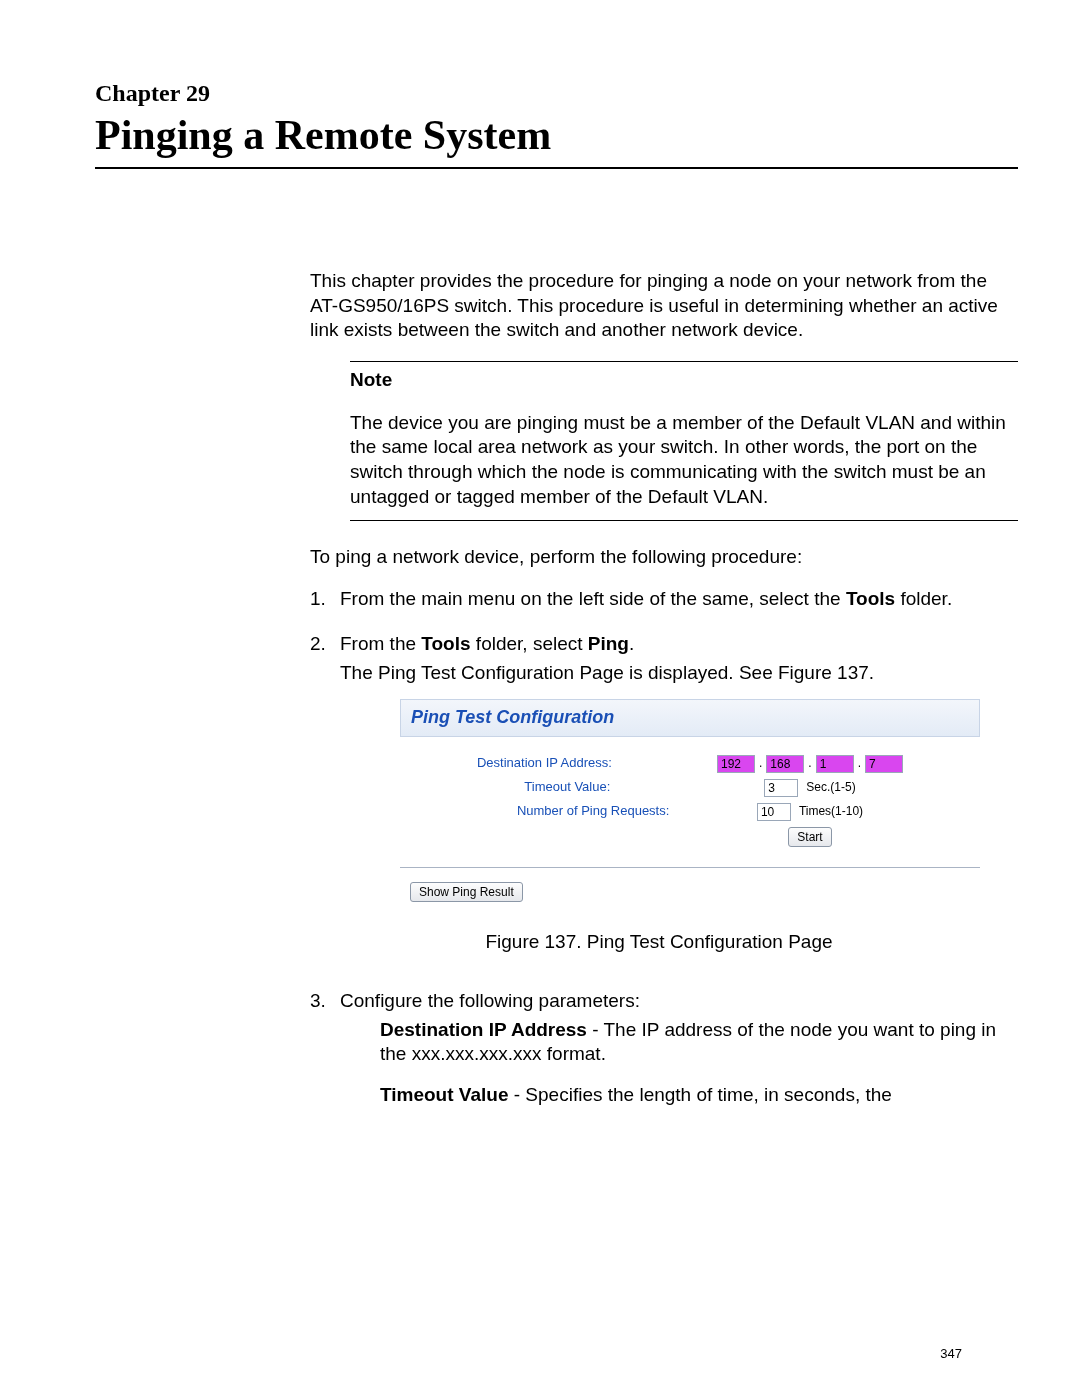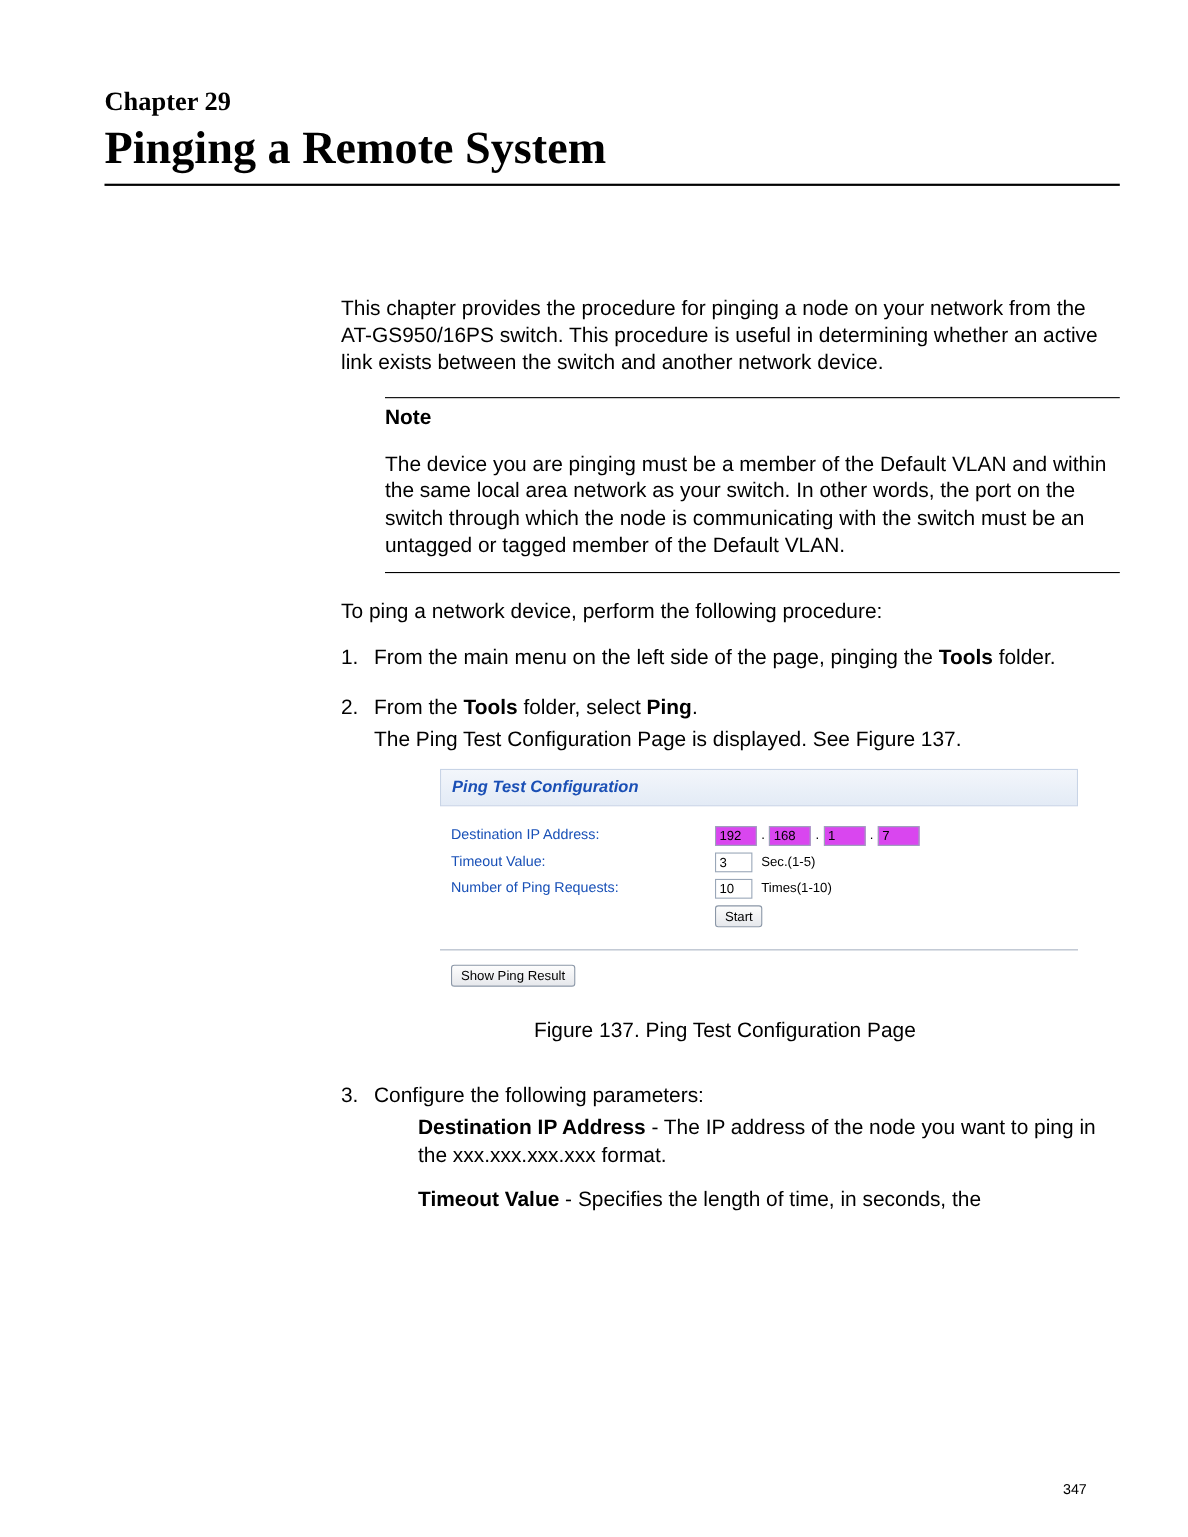--- a/index.html
+++ b/index.html
@@ -76,34 +76,35 @@
   
   .figure-wrap {
     margin: 14px 0 14px 60px;
     width: 580px;
     font-family: Arial, Helvetica, sans-serif;
   }
   .fig-header {
     background: linear-gradient(#f3f6fb, #e3ebf6);
     border: 1px solid #c8d4e6;
     padding: 6px 10px;
-    font-size: 15px;
+    font-size: 18px;
     font-weight: bold;
     font-style: italic;
     color: #1a4fb5;
   }
   .fig-body {
     padding: 18px 10px 4px 10px;
     font-size: 13px;
     color: #1850b7;
   }
   .fig-row {
     display: flex;
     align-items: center;
     margin-bottom: 6px;
+    justify-content: center;
   }
   .fig-label {
     width: 240px;
     flex: 0 0 240px;
     color: #1850b7;
   }
   .fig-controls {
     display: flex;
     align-items: center;
     gap: 4px;
@@ -156,21 +157,21 @@
     font-size: 19px;
     margin: 22px 0 18px -40px;
   }
   .params {
     margin-left: 40px;
   }
   .params p { margin: 0 0 16px 0; }
   .page-number {
     position: absolute;
     bottom: 36px;
-    right: 74px;
+    right: 100px;
     font-size: 13px;
   }
 </style>
 </head>
 <body>
 
 <div class="page">
 
   <div class="chapter-label">Chapter 29</div>
   <h1 class="chapter-title">Pinging a Remote System</h1>
@@ -186,21 +187,21 @@
     </div>
 
     <p class="para" style="margin-top:24px;">To ping a network device, perform the following procedure:</p>
 
     <ul class="ol">
 
       <li>
         <div class="num">1.</div>
         <div class="li-body">
           <p>
-            <span>From the main menu on the left side of the page, pinging the </span><span class="bold">Tools</span><span> folder.</span>
+            <span>From the main menu on the left side of the same, select the </span><span class="bold">Tools</span><span> folder.</span>
           </p>
         </div>
       </li>
 
       <li>
         <div class="num">2.</div>
         <div class="li-body">
           <p>
             <span>From the </span><span class="bold">Tools</span><span> folder, select </span><span class="bold">Ping</span><span>.</span>
           </p>

